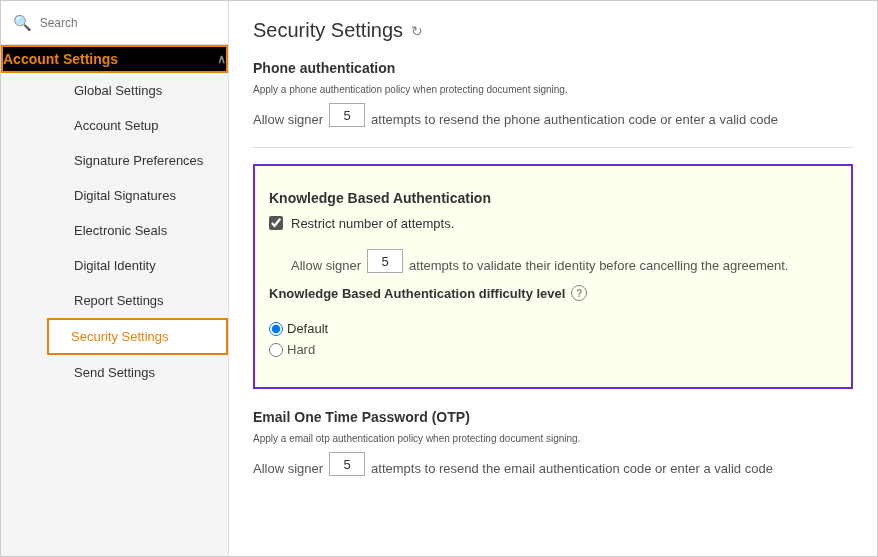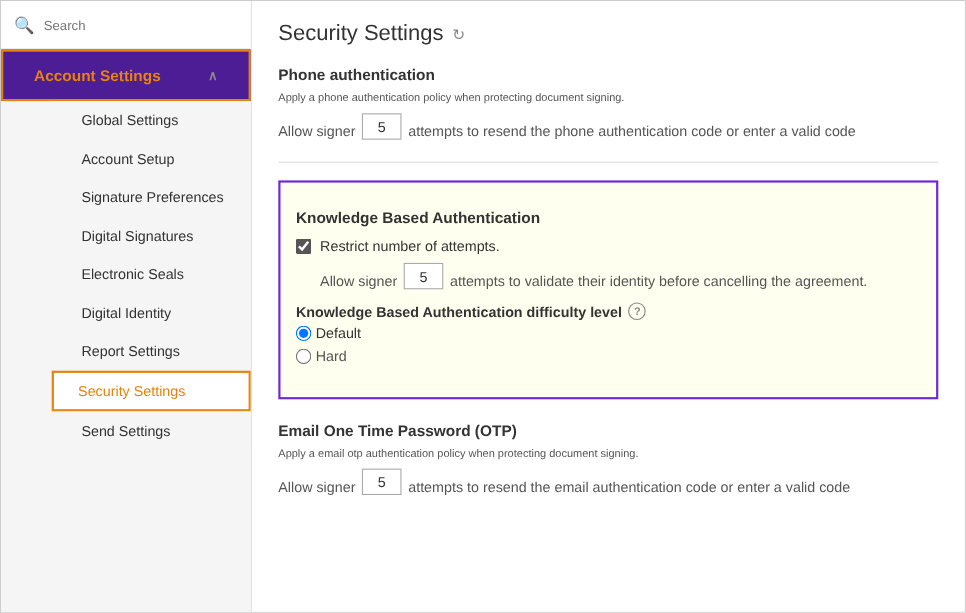--- a/index.html
+++ b/index.html
@@ -48,28 +48,28 @@
       background: transparent;
       font-size: 12px;
       color: #737373;
       width: 100%;
     }
 
     .account-settings-header {
       display: flex;
       align-items: center;
       justify-content: space-between;
-      padding: 10px 28px;
-      background: #4c1d95;
+      padding: 10px 0;
+      background: #000000;
       border: 2px solid #e8820c;
       color: #e8820c;
       font-size: 14px;
       font-weight: bold;
       cursor: pointer;
-      height: 47px;
+      height: 28px;
     }
 
     .chevron-icon {
       font-size: 12px;
       color: #888;
     }
 
     .sidebar-nav {
       display: flex;
       flex-direction: column;
@@ -170,23 +170,23 @@
 
     .kba-title {
       font-size: 14px;
       font-weight: bold;
       color: #333;
       margin-bottom: 10px;
     }
 
     .checkbox-row {
       display: flex;
-      align-items: flex-end;
+      align-items: flex-start;
       gap: 8px;
-      margin-bottom: 8px;
+      margin-bottom: 18px;
       font-size: 13px;
       color: #333;
     }
 
     .checkbox-row input[type="checkbox"] {
       width: 14px;
       height: 14px;
       accent-color: #555;
     }
 
@@ -194,21 +194,21 @@
       margin-top: 12px;
     }
 
     .kba-difficulty-title {
       font-size: 13px;
       font-weight: bold;
       color: #333;
       display: flex;
       align-items: center;
       gap: 6px;
-      margin-bottom: 4px;
+      margin-bottom: 20px;
     }
 
     .help-icon {
       display: inline-flex;
       align-items: center;
       justify-content: center;
       width: 16px;
       height: 16px;
       border-radius: 50%;
       border: 1px solid #888;

